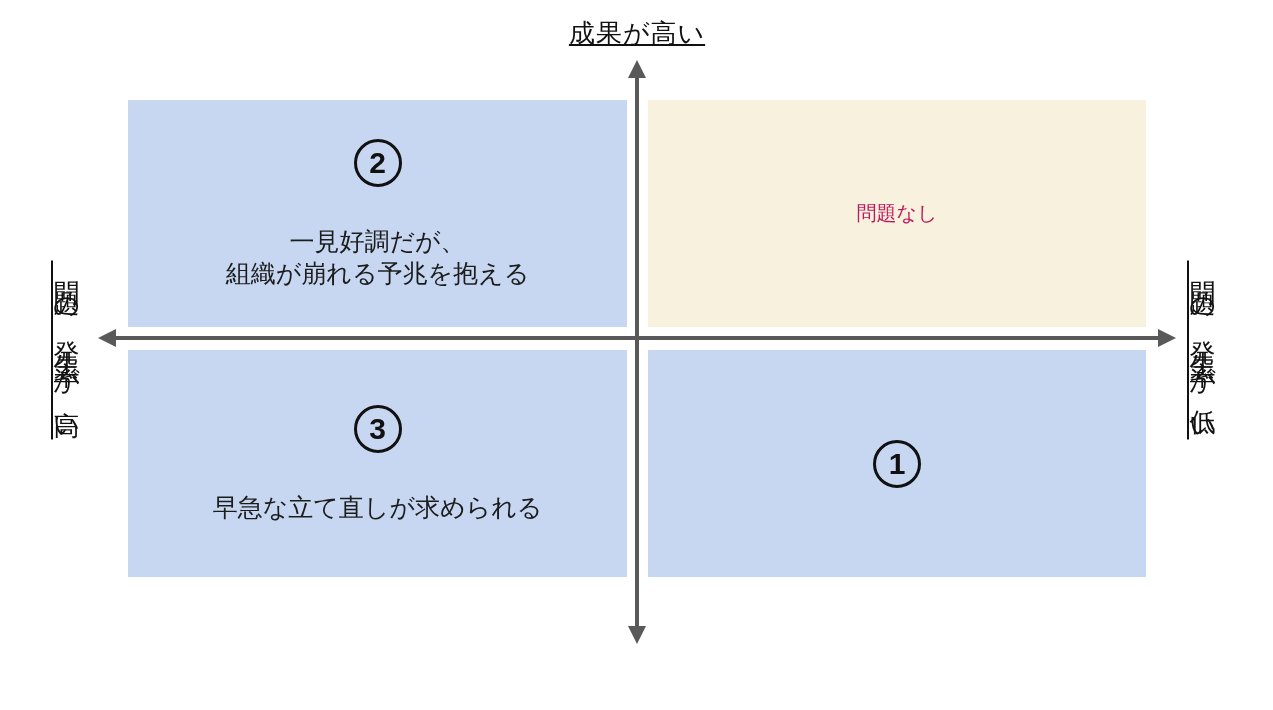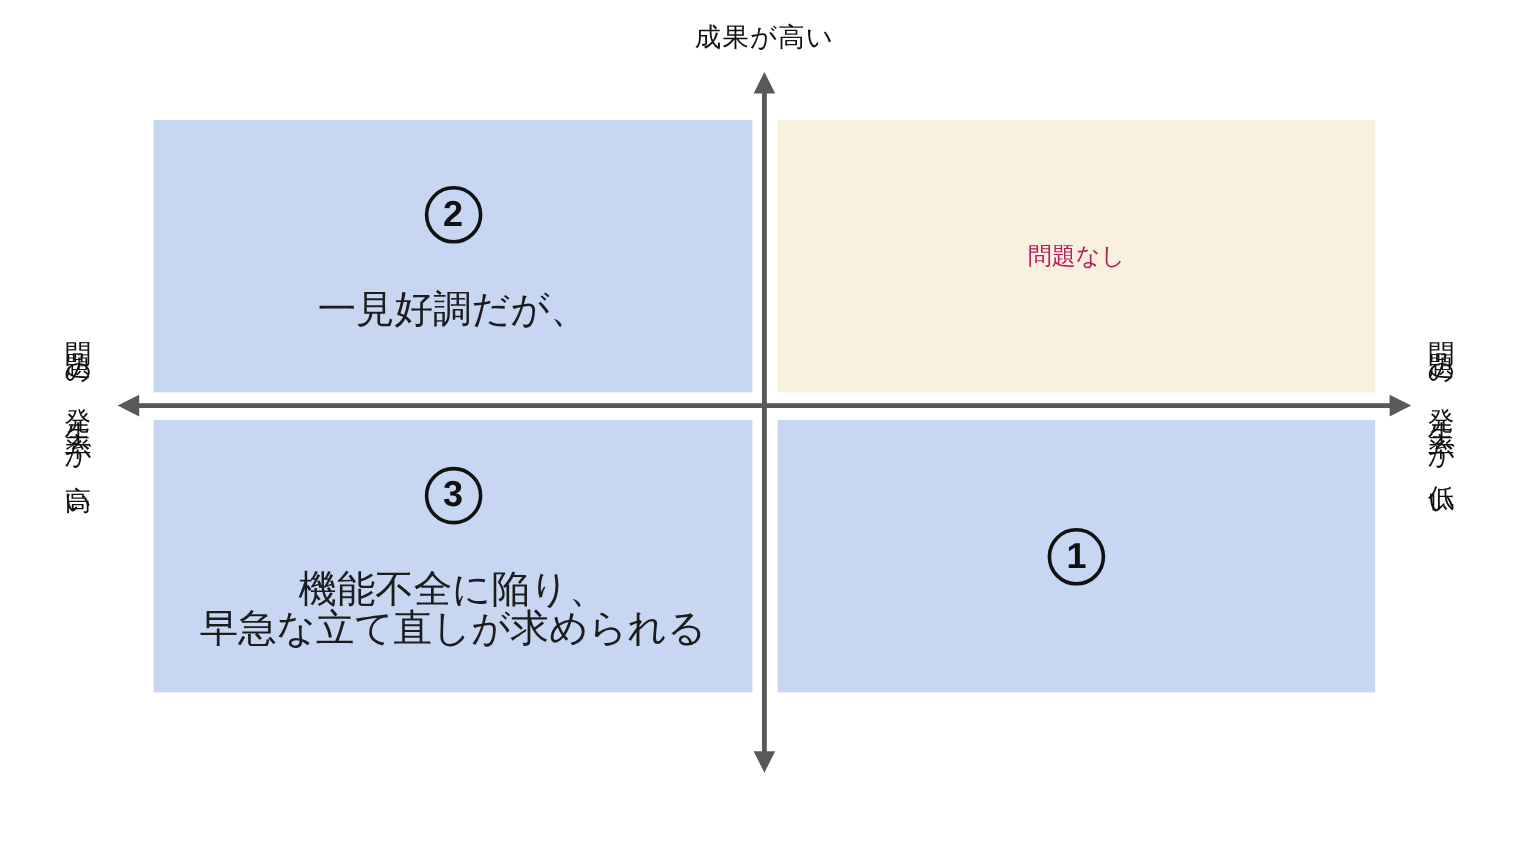--- a/index.html
+++ b/index.html
@@ -44,24 +44,25 @@
   .arrow-right {
     left: 1158px; top: 329px;
     border-top: 9px solid transparent;
     border-bottom: 9px solid transparent;
     border-left: 18px solid #595959;
   }
 
   
   .edge-label {
     position: absolute;
-    font-size: 22px;
+    font-size: 26px;
     color: #111111;
     white-space: nowrap;
     letter-spacing: 1px;
+    text-decoration: underline;
   }
   .edge-label.top    { left: 637px; top: 16px;  transform: translateX(-50%); }
   .edge-label.bottom { left: 634px; top: 650px; transform: translateX(-50%); }
   .edge-label.vertical {
     writing-mode: vertical-rl;
     text-orientation: upright;
     letter-spacing: 10px;
     top: 350px;
     transform: translateY(-50%);
   }
@@ -92,21 +93,21 @@
     border-radius: 50%;
     display: flex;
     align-items: center;
     justify-content: center;
     font-size: 30px;
     font-weight: 700;
     color: #111111;
     line-height: 1;
   }
   .q-text {
-    font-size: 32px;
+    font-size: 25px;
     line-height: 32px;
     color: #1c1c1c;
     white-space: nowrap;
   }
   .q-label {
     font-size: 20px;
     color: #be185d;
   }
 </style>
 </head>
@@ -122,31 +123,31 @@
   <div class="arrowhead arrow-right"></div>
 
   <div class="edge-label top">成果が高い</div>
   <div class="edge-label vertical left">問題の発生率が高い</div>
   <div class="edge-label vertical right">問題の発生率が低い</div>
 
   <div class="quadrant q-tl" style="background: rgb(199, 215, 242);">
     <div class="q-number">2</div>
     <div class="q-text">
       <div>一見好調だが、</div>
+      <div>組織が崩れる予兆を抱える</div>
     </div>
   </div>
 
   <div class="quadrant q-tr" style="background: rgb(247, 241, 222);">
     <div class="q-label">問題なし</div>
   </div>
 
   <div class="quadrant q-bl" style="background: rgb(199, 215, 242);">
     <div class="q-number">3</div>
     <div class="q-text">
-      <div>機能不全に陥り、</div>
       <div>早急な立て直しが求められる</div>
     </div>
   </div>
 
   <div class="quadrant q-br" style="background: rgb(199, 215, 242);">
     <div class="q-number">1</div>
   </div>
 
 </div>
 

